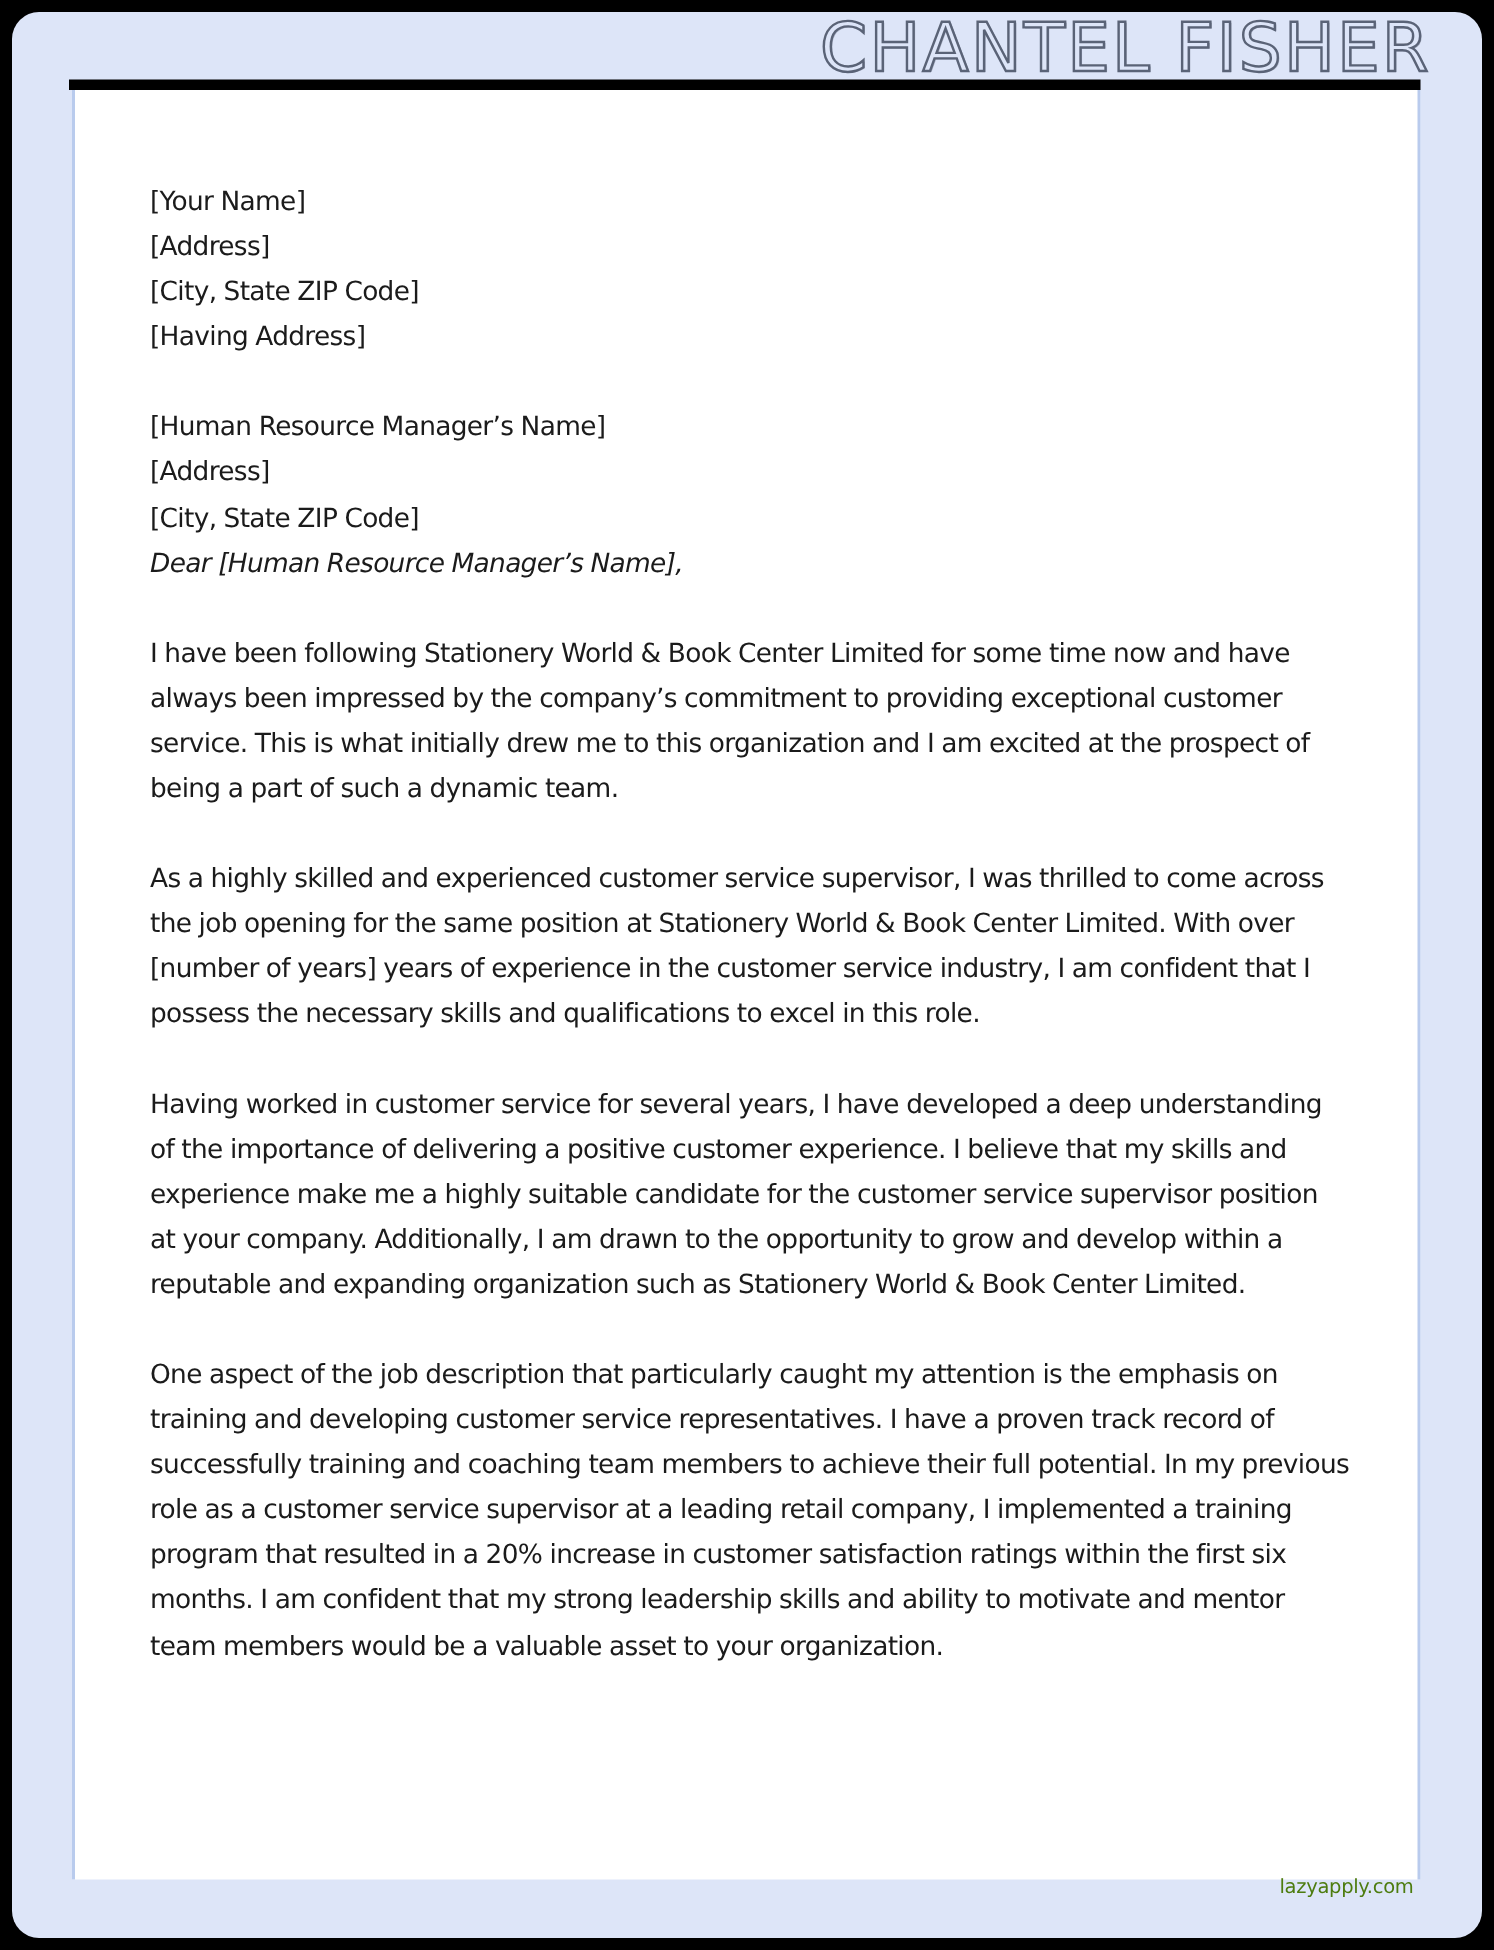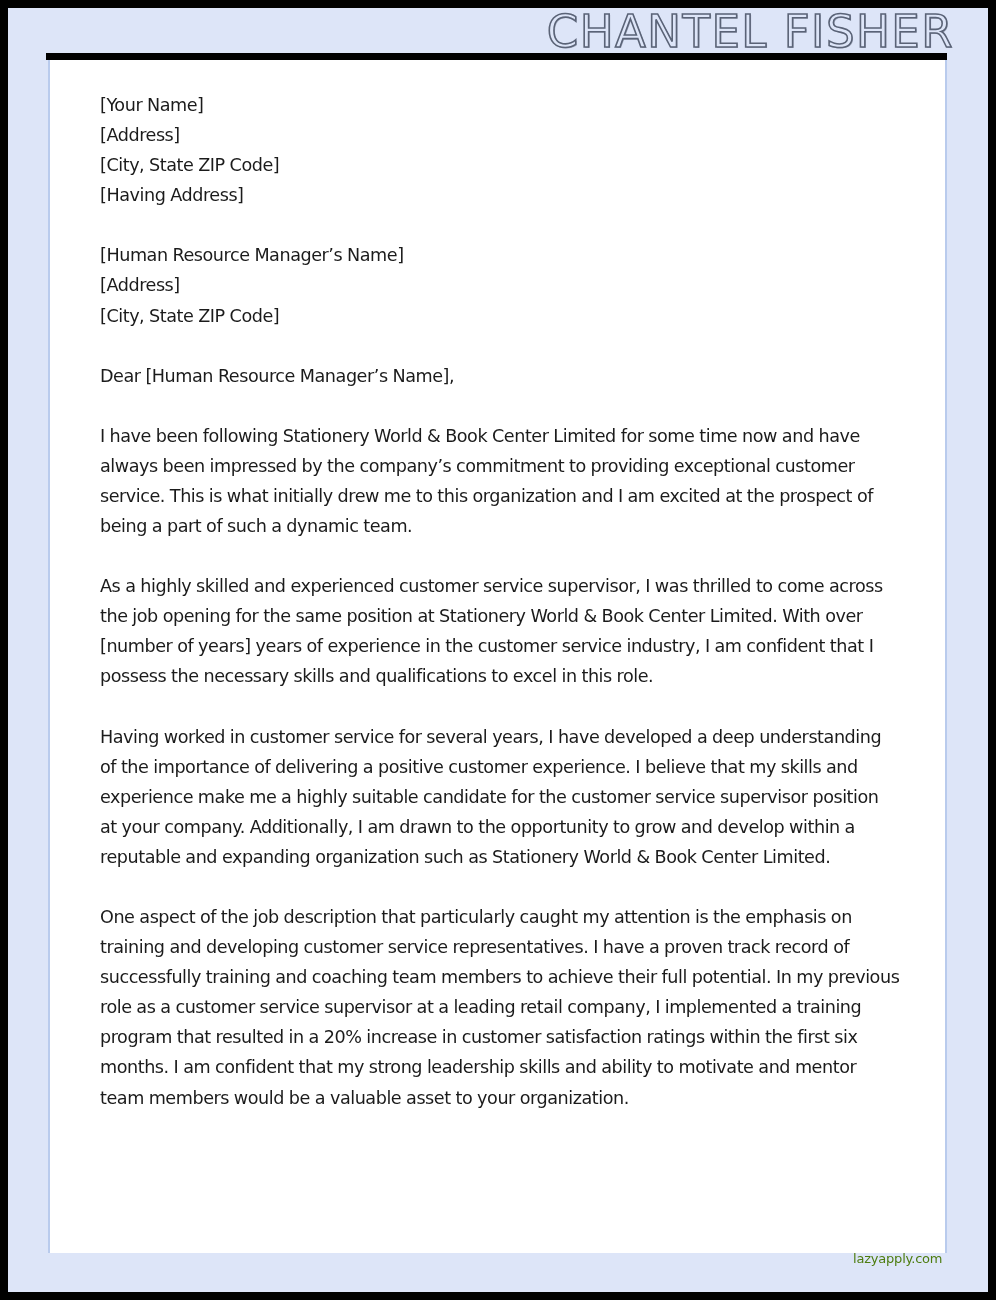--- a/index.html
+++ b/index.html
@@ -26,20 +26,21 @@
 
   
   #canvas {
     position: absolute;
     left: 8px;
     top: 8px;
     width: 980px;
     height: 1284px;
     background: #dde5f8;
     overflow: hidden;
+    border-radius: 18px;
   }
 
   
   #header-name {
     position: absolute;
     right: 34px;
     top: -6px;
     font-family: "DejaVu Sans", sans-serif;
     font-size: 45px;
     font-weight: 400;
@@ -73,36 +74,36 @@
     background: #ffffff;
     border-left: 2px solid #b9cbed;
     border-right: 2px solid #b9cbed;
     box-sizing: border-box;
   }
 
   
   #letter-body {
     position: absolute;
     left: 92px;
-    top: 82px;
+    top: 112px;
     width: 800px;
     font-family: "DejaVu Sans", sans-serif;
     font-size: 17.6px;
     line-height: 30.1px;
     color: #1b1b1b;
     letter-spacing: -0.45px;
     word-spacing: -0.3px;
   }
 
   .addr-line {
     white-space: nowrap;
   }
 
   .salutation {
-    margin-top: 30px;
+    font-style: italic;
   }
 
   .para {
     margin-top: 30px;
     text-align: left;
   }
 
   
   #watermark {
     position: absolute;

